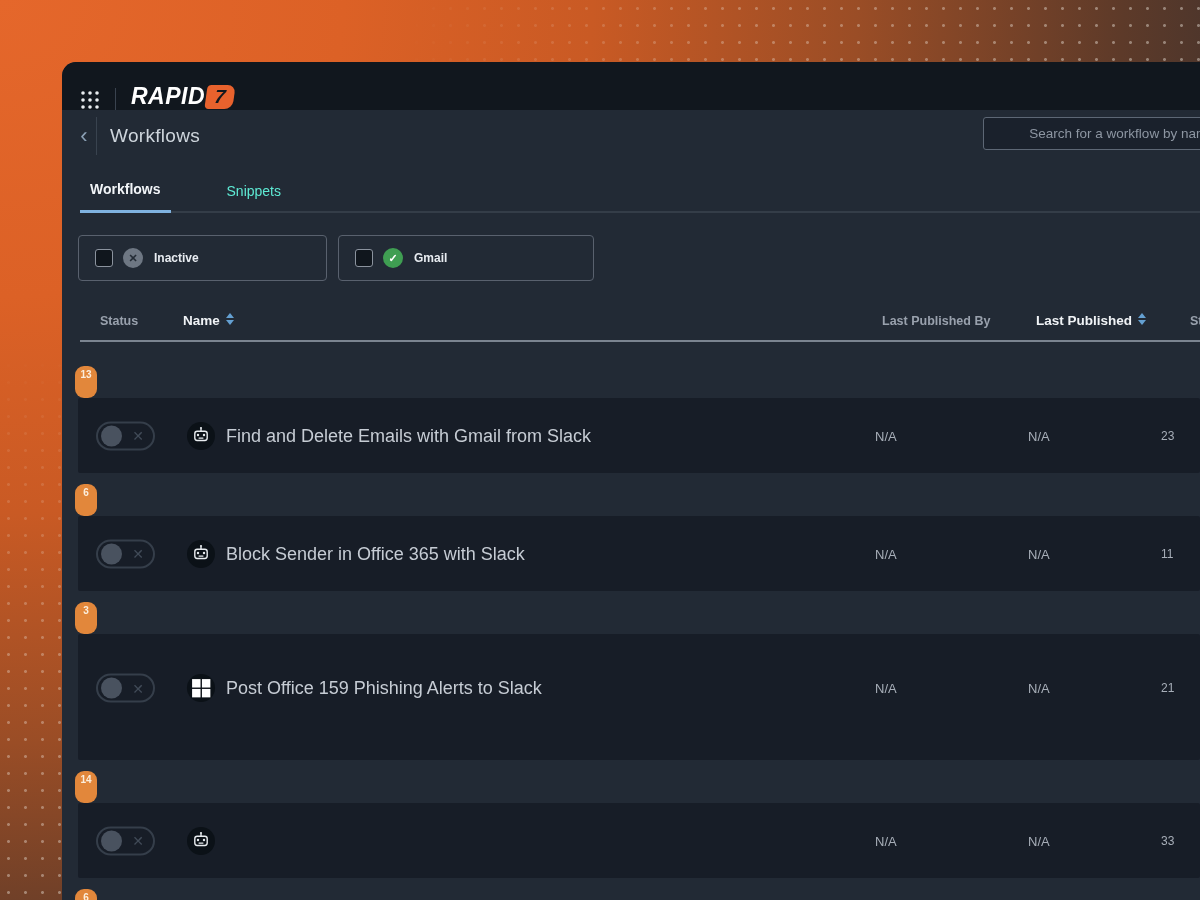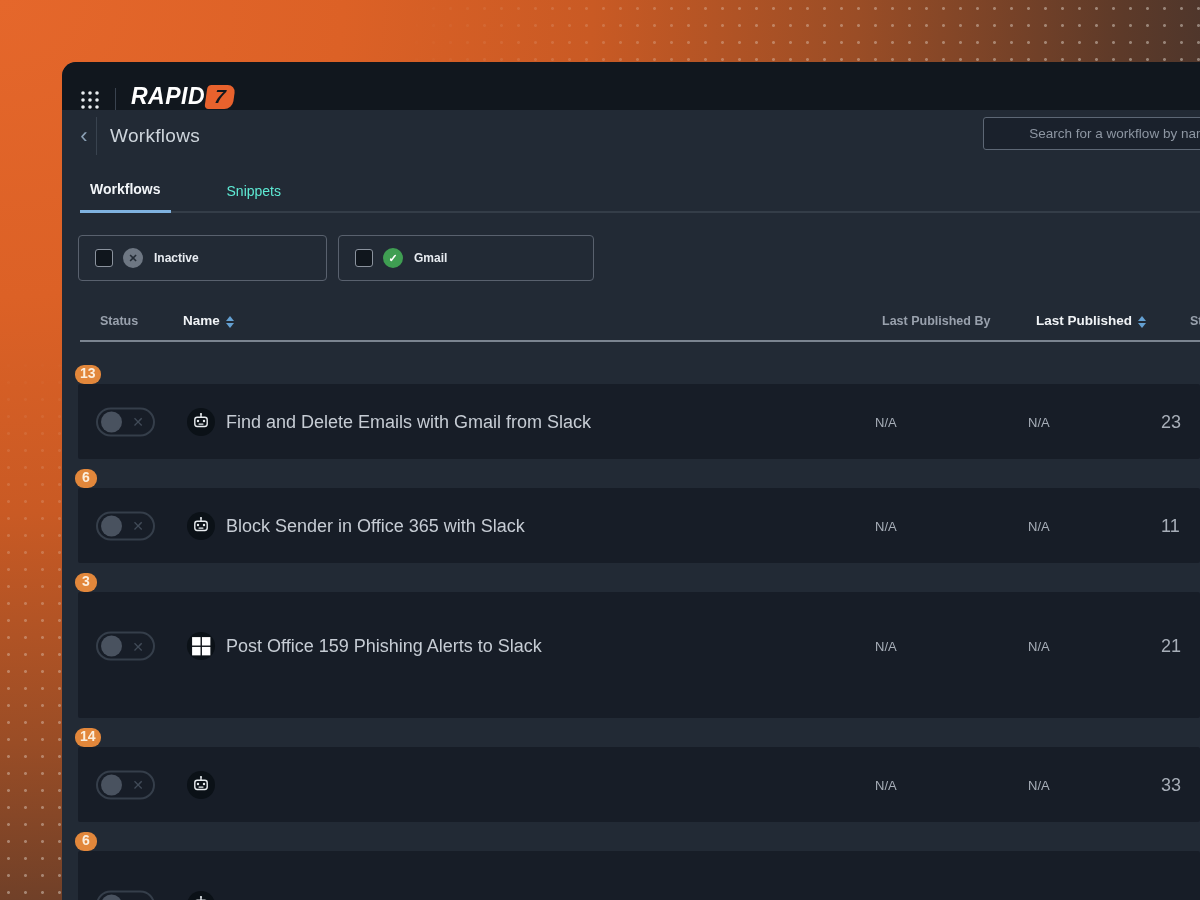--- a/index.html
+++ b/index.html
@@ -61,45 +61,45 @@
   .checkbox{width:16px;height:16px;border:1.5px solid #8b939e;border-radius:3px;background:#10161d;cursor:pointer;}
   .status-dot{width:20px;height:20px;border-radius:50%;margin-left:10px;display:flex;align-items:center;justify-content:center;
     font-size:11px;font-weight:700;}
   .status-dot.gray{background:#6e7783;color:#242c36;}
   .status-dot.green{background:#3f9e52;color:#fff;}
   .filter-label{color:#e8ecf1;font-size:12px;font-weight:700;margin-left:11px;}
 
   
   .thead{position:absolute;top:218px;left:18px;width:1200px;height:62px;border-bottom:2px solid #7b8490;box-sizing:border-box;}
   .th{position:absolute;bottom:12px;font-size:12.5px;color:#99a1ad;white-space:nowrap;font-weight:bold;}
-  .th.bold{color:#f0f3f6;font-weight:700;font-size:13.5px;display:flex;align-items:flex-end;}
+  .th.bold{color:#f0f3f6;font-weight:700;font-size:13.5px;display:flex;align-items:flex-start;}
   .sort{display:inline-flex;flex-direction:column;gap:2px;margin-left:6px;}
   .sort i{display:block;width:0;height:0;border-left:4.5px solid transparent;border-right:4.5px solid transparent;}
   .sort .up{border-bottom:5.5px solid #64a0d2;}
   .sort .down{border-top:5.5px solid #64a0d2;}
 
   
   .list{position:absolute;top:280px;left:0;right:0;bottom:0;padding-top:22px;}
   .row{margin:9px 0 0 0;}
   .list .row:first-child{margin-top:0;}
-  .badge{display:inline-block;min-width:12px;height:19px;padding:0 5px;margin-left:13px;
-    background:#e2873b;border-radius:9px;color:#fbeedd;font-size:14px;font-weight:700;
+  .badge{display:inline-block;min-width:12px;height:32px;padding:0 5px;margin-left:13px;
+    background:#e2873b;border-radius:9px;color:#fbeedd;font-size:10px;font-weight:700;
     line-height:17px;text-align:center;}
   .card{position:relative;margin-left:16px;width:1122px;height:75px;background:#171d27;border-radius:2px;}
   .card.tall{height:126px;}
   .cell{position:absolute;top:50%;transform:translateY(-50%);}
   .card.tall .cell{top:calc(50% - 9px);}
   .toggle{left:18px;width:55px;height:25px;border:2px solid #353e4a;border-radius:15px;cursor:pointer;}
   .toggle .knob{position:absolute;left:3px;top:2px;width:21px;height:21px;border-radius:50%;background:#49525f;}
   .toggle .x{position:absolute;right:9px;top:50%;transform:translateY(-50%);color:#414b58;font-size:14px;font-weight:400;}
   .app-icon{left:108px;width:30px;height:30px;display:flex;align-items:center;justify-content:center;}
   .wf-name{left:148px;color:#c6ccd4;font-size:18px;white-space:nowrap;cursor:pointer;}
   .val-pubby{left:797px;color:#a7aeb8;font-size:13px;}
   .val-pub{left:950px;color:#a7aeb8;font-size:13px;}
-  .val-steps{left:1083px;color:#a7aeb8;font-size:18px;}
+  .val-steps{left:1083px;color:#a7aeb8;font-size:12px;}
 </style>
 </head>
 <body>
 
 <div class="window">
 
   <div class="topbar">
     <span>
       <svg class="grid-icon" viewBox="0 0 20 20">
         <g fill="#e8ecef">

